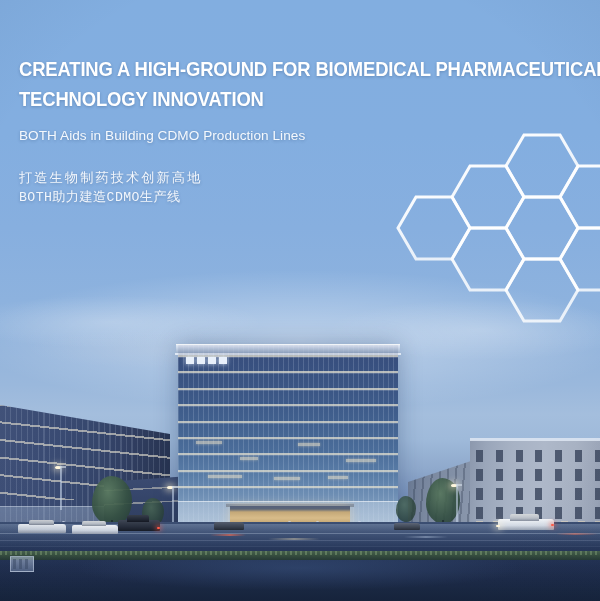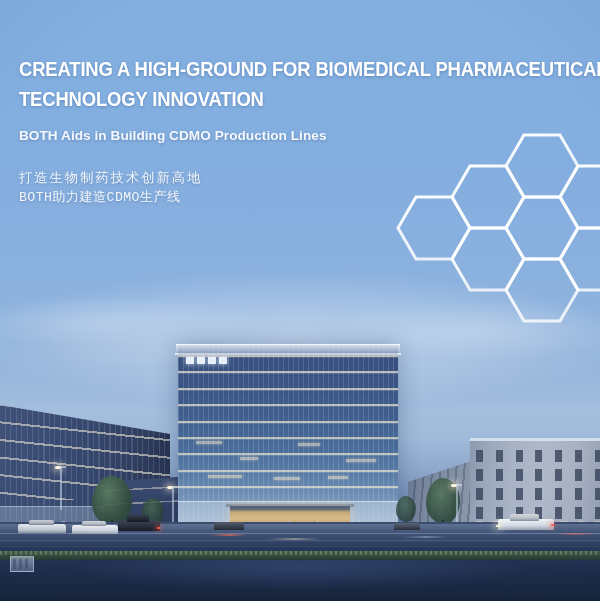--- a/index.html
+++ b/index.html
@@ -85,21 +85,21 @@
     letter-spacing: -0.15px;
     line-height: 30px;
     margin: 0;
     transform: scaleX(0.945);
     transform-origin: left center;
     white-space: nowrap;
   }
   .subline {
     color: #f4f8fd;
     font-size: 13.6px;
-    font-weight: bold;
+    font-weight: normal;
     line-height: 18px;
     margin: 13px 0 0 0;
     letter-spacing: 0.05px;
     white-space: nowrap;
   }
   .cn-block {
     margin-top: 18px;
   }
   .cn {
     color: #f2f6fc;

